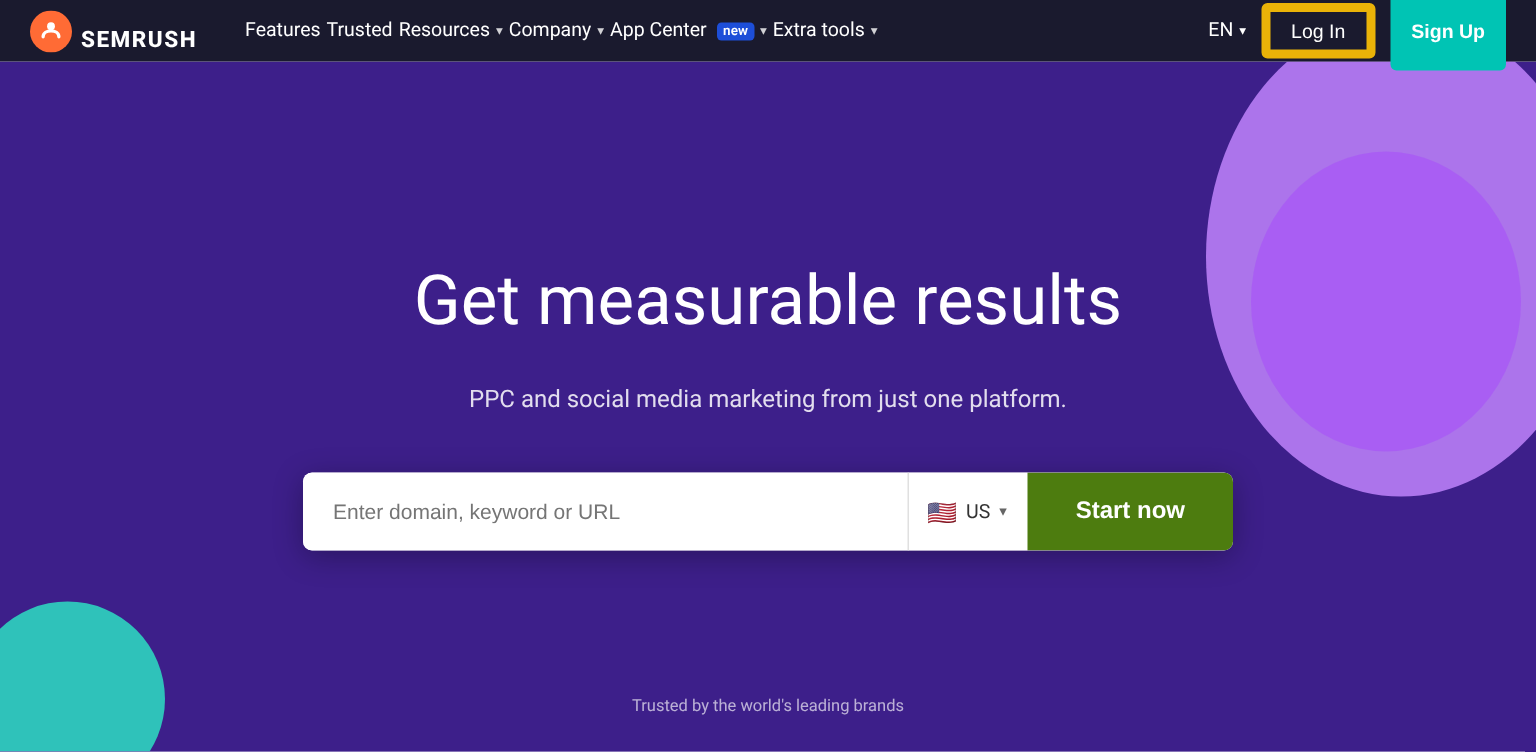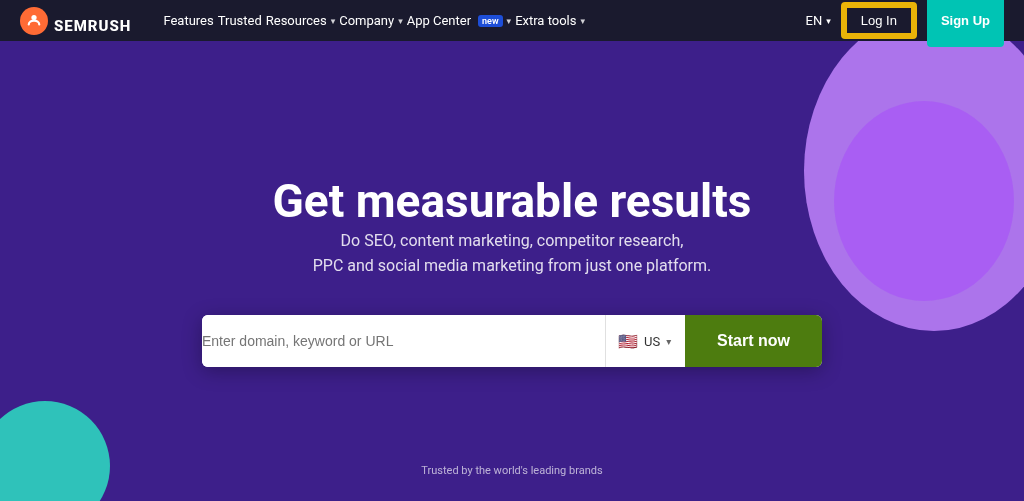--- a/index.html
+++ b/index.html
@@ -135,21 +135,21 @@
     .hero-content {
       position: relative;
       z-index: 2;
       text-align: center;
       max-width: 680px;
       padding: 0 20px;
     }
     .hero-title {
       color: white;
       font-size: 46px;
-      font-weight: 700;
+      font-weight: 400;
       line-height: 1.15;
     }
     .hero-subtitle {
       color: rgba(255,255,255,0.85);
       font-size: 16px;
       line-height: 1.6;
       margin-bottom: 36px;
     }
 
     .search-bar {
@@ -160,21 +160,21 @@
       overflow: hidden;
       width: 620px;
       height: 52px;
       box-shadow: 0 4px 20px rgba(0,0,0,0.3);
     }
     .search-input {
       flex: 1;
       border: none;
       outline: none;
       font-size: 14px;
-      padding: 0 0;
+      padding: 0 20px;
       color: #666;
       height: 100%;
     }
     .country-select {
       display: flex;
       align-items: center;
       gap: 6px;
       padding: 0 12px;
       border-left: 1px solid #e0e0e0;
       height: 100%;
@@ -261,21 +261,21 @@
 
   <div class="deco-circle-right"></div>
   <div class="deco-circle-right-inner"></div>
   <div class="deco-circle-bottom-left"></div>
 
   <div class="hero-content">
     <h1 class="hero-title">
       <span>Get measurable results</span><br>
     </h1>
     <p class="hero-subtitle">
-      <span>Do SEO, content marketing, competitor research,</span><br>
+      <br>
       <span>PPC and social media marketing from just one platform.</span>
     </p>
     <div class="search-bar">
       <input class="search-input" type="text" placeholder="Enter domain, keyword or URL" style="">
       <div class="country-select">
         <span class="flag">🇺🇸</span>
         <span>US</span>
         <span style="font-size:10px;color:#666;">▾</span>
       </div>
       <button class="start-btn">Start now</button>

